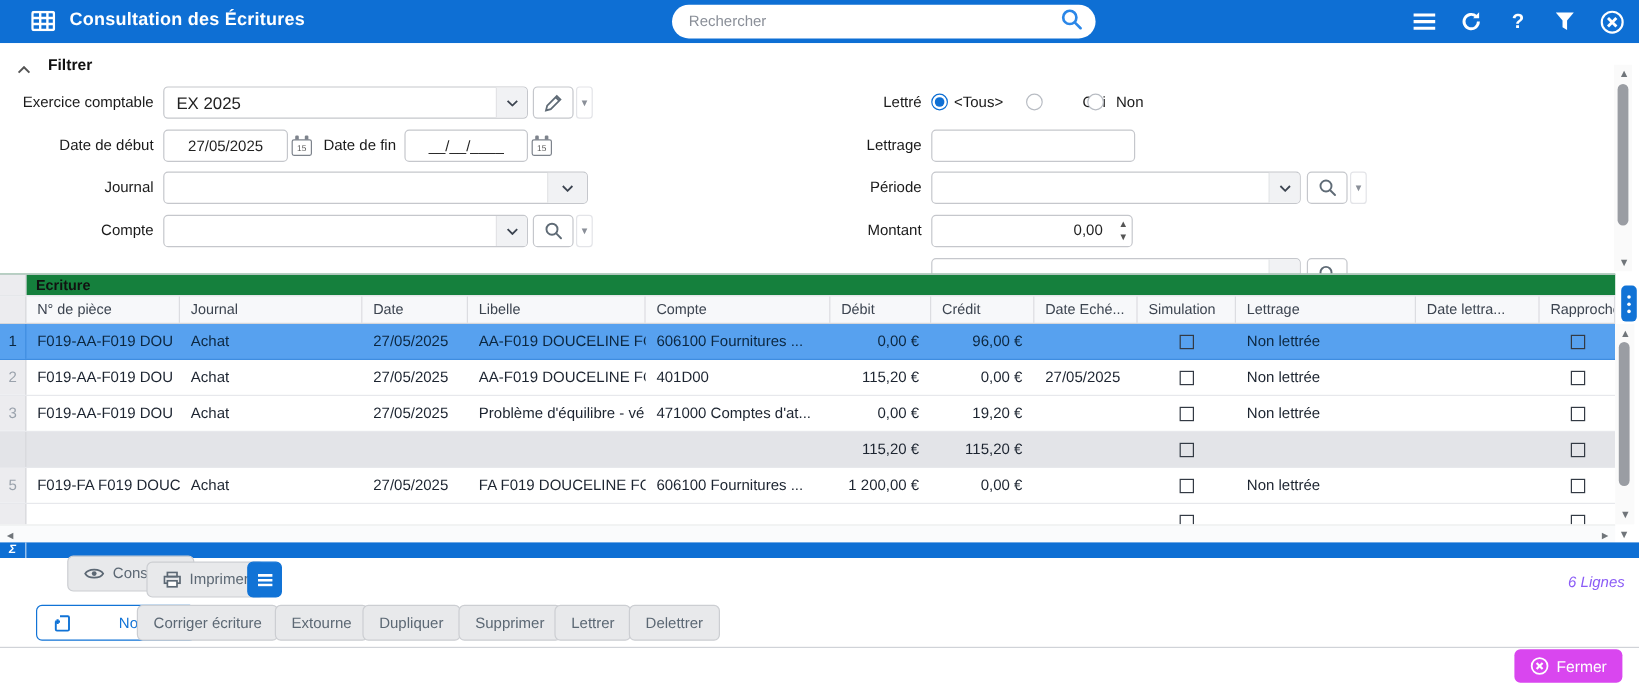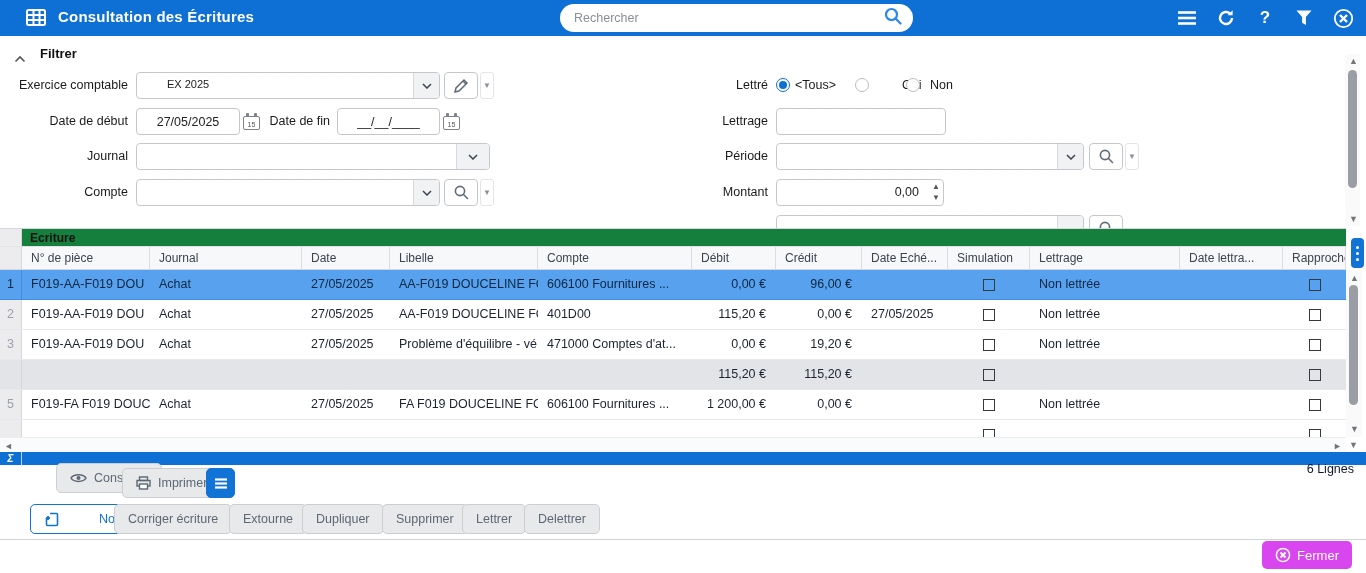--- a/index.html
+++ b/index.html
@@ -17,21 +17,21 @@
   .topicons { position:absolute; right:12px; top:0; height:36px; display:flex; align-items:center; gap:17px; }
   .topicon { width:22px; height:22px; display:flex; align-items:center; justify-content:center; color:#fff; cursor:pointer; }
   .topicon.q { font-size:17px; font-weight:bold; }
 
   
   .filterpanel { position:absolute; left:0; top:36px; width:1366px; height:192px; background:#fff; overflow:hidden; }
   .filterhead-caret { position:absolute; left:14px; top:13px; color:#444; }
   .filterhead { position:absolute; left:40px; top:10px; font-size:13px; font-weight:bold; color:#111; }
   .flabel { position:absolute; font-size:12.5px; color:#1a1a1a; text-align:right; line-height:27px; }
   .combo { position:absolute; height:27px; background:#fff; border:1px solid #c5c7cc; border-radius:4px; }
-  .combo .val { position:absolute; left:10px; top:5px; font-size:11px; color:#222;margin-left:20px; }
+  .combo .val { position:absolute; left:10px; top:5px; font-size:14px; color:#222; }
   .combo .dd { position:absolute; right:0; top:0; bottom:0; width:26px; background:#f1f2f4; border-left:1px solid #d9dadd; border-radius:0 3px 3px 0; display:flex; align-items:center; justify-content:center; color:#3c4450; }
   .sqbtn { position:absolute; height:27px; width:34px; background:#fff; border:1px solid #c5c7cc; border-radius:4px; display:flex; align-items:center; justify-content:center; color:#5f6b76; cursor:pointer; }
   .tinydd { position:absolute; height:27px; width:14px; display:flex; align-items:center; justify-content:center; color:#8a8f98; font-size:8px; border:1px solid #e3e4e8; border-radius:3px; background:#fff; cursor:pointer; }
   .txtinput { position:absolute; height:27px; background:#fff; border:1px solid #c5c7cc; border-radius:4px; font-size:12.5px; color:#222; font-family:inherit; outline:none; padding:0 8px; }
   .center { text-align:center; }
   .cal { position:absolute; width:17px; height:17px; cursor:pointer; }
   .cal .body { position:absolute; left:0; top:3px; width:17px; height:14px; border:1px solid #7d838c; border-radius:2px; background:#fff; font-size:7px; color:#555; text-align:center; line-height:15px; }
   .cal .nub1,.cal .nub2 { position:absolute; top:0; width:3px; height:5px; background:#7d838c; border-radius:1px; }
   .cal .nub1 { left:3px; } .cal .nub2 { right:3px; }
   .radio { position:absolute; width:14px; height:14px; border-radius:50%; cursor:pointer; }
@@ -69,21 +69,21 @@
   .trow.selected .cell { color:#0c2740; }
   .trow.selected .c-num { background:#57a1ef; color:#0c2740; border-right:1px solid #3f8de0; }
   .trow.summary { background:#e3e4e8; }
   .trow.summary .c-num { background:#e3e4e8; }
   .tvsb { position:absolute; left:1346px; top:42px; width:16px; height:167px; background:#fafafa; }
   .hsb { position:absolute; left:0; top:209px; width:1346px; height:15px; background:#fafbfc; border-top:1px solid #eceded; }
   .sumbar { position:absolute; left:0; top:224px; width:1366px; height:13px; background:#0e6fd4; }
   .sumbar .sig { position:absolute; left:0; top:0; width:22px; height:13px; color:#fff; font-size:10px; font-weight:bold; text-align:center; line-height:13px; border-right:1px solid rgba(255,255,255,.7); font-style:italic; }
 
   
-  .count { position:absolute; right:12px; top:462px; font-size:12.5px; color:#0f172a; }
+  .count { position:absolute; right:12px; top:478px; font-size:12.5px; color:#8b5cf6;font-style:italic; }
   .btn { position:absolute; height:30px; border-radius:5px; font-size:12.5px; font-family:inherit; display:flex; align-items:center; justify-content:center; gap:7px; cursor:pointer; border:1px solid #ccced2; background:#e8e9eb; color:#5c6874; padding:0 13px; }
   .btn.bluesolid { background:#1173d6; border-color:#1173d6; color:#fff; }
   .btn.blueline { background:#fff; border-color:#1173d6; color:#1173d6; }
   .footline { position:absolute; left:0; top:539px; width:1366px; height:1px; background:#d0d3d8; }
   .fermer { position:absolute; right:14px; top:541px; height:28px; border-radius:5px; background:#d946ef; color:#fff; font-size:13px; display:flex; align-items:center; gap:6px; padding:0 13px; cursor:pointer; border:none; font-family:inherit; }
 </style>
 </head>
 <body>
 
 <div id="app">

